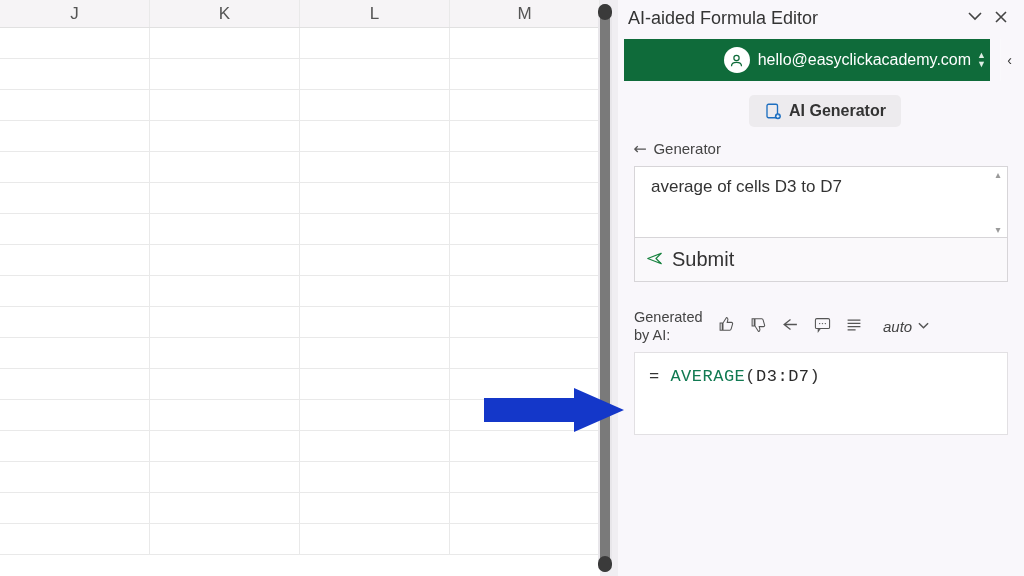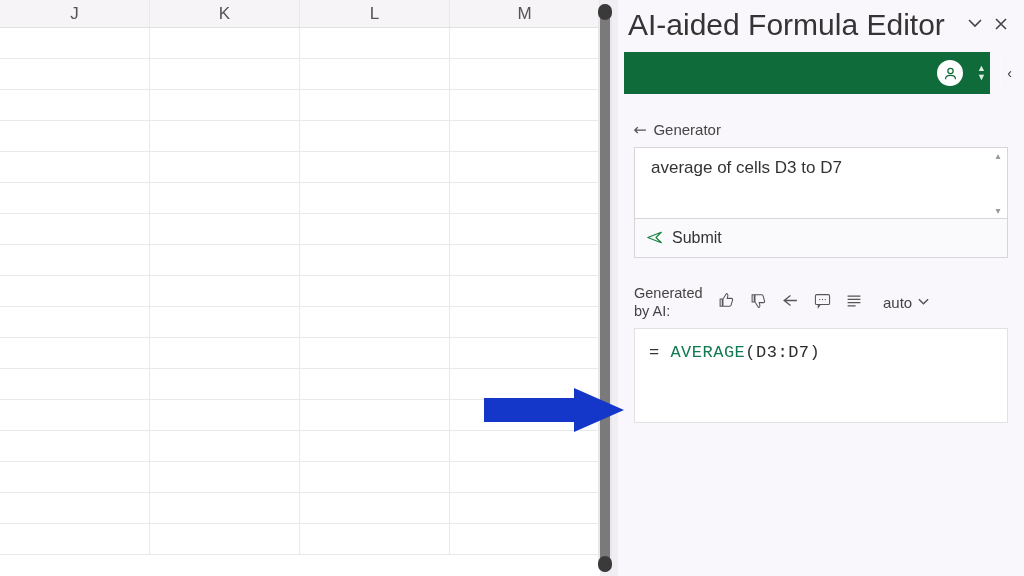--- a/index.html
+++ b/index.html
@@ -72,21 +72,21 @@
     width: 406px; height: 576px;
     background: #f9f7fb;
     border-left: 0;
   }
   .panel-header {
     display: flex;
     align-items: center;
     padding: 8px 10px 10px 10px;
   }
   .panel-title {
-    font-size: 30px;
+    font-size: 18px;
     font-weight: 400;
     color: #343434;
     flex: 1;
   }
   .hdr-icon {
     width: 26px; text-align: center;
     font-size: 18px; color: #444;
     cursor: pointer;
   }
   .account-bar {
@@ -201,21 +201,21 @@
     align-items: center;
   }
   .submit {
     border: 1px solid #d7d5d8;
     border-top: none;
     padding: 10px 12px;
     display: flex;
     align-items: center;
     gap: 10px;
     color: #333;
-    font-size: 16px;
+    font-size: 20px;
     background: #faf9fb;
   }
   .submit-icon { color: #17833f; font-size: 15px; }
   .gen-row {
     margin-top: 26px;
     display: flex;
     align-items: center;
     gap: 12px;
   }
   .gen-label {
@@ -223,35 +223,36 @@
     color: #444;
     line-height: 1.25;
     width: 72px;
   }
   .gen-icons {
     display: flex;
     align-items: center;
     gap: 15px;
     color: #555;
     font-size: 15px;
+    font-style: italic;
   }
   .gen-icons .ic { cursor: pointer; }
   .auto {
     margin-left: 6px;
     font-size: 15px;
     color: #444;
     display: flex;
     align-items: center;
     gap: 6px;
   }
   .formula-box {
     margin-top: 8px;
     border: 1px solid #e2e0e3;
     background: #fff;
-    padding: 14px 14px 60px 14px;
+    padding: 14px 14px 48px 14px;
     font-family: Consolas, "Courier New", monospace;
     font-size: 17px;
     letter-spacing: 0.5px;
   }
   .eq { color: #333; }
   .fn { color: #117a52; font-weight: 500; }
   .paren { color: #333; }
   .ref { color: #2a2a2a; }
   
   .arrow {
@@ -399,29 +400,40 @@
   </div>
 
   <div class="account-wrap">
     <div class="account-bar" style="flex:1;">
       <div class="avatar">
         <svg width="15" height="15" viewBox="0 0 24 24">
             <circle cx="12" cy="8" r="4.2" fill="none" stroke="#0f6b3a" stroke-width="2"></circle>
             <path d="M4 21c0-4 4-6 8-6s8 2 8 6" fill="none" stroke="#0f6b3a" stroke-width="2"></path>
           </svg>
       </div>
+      <span class="account-email">hello@easyclickacademy.com</span>
       <div class="account-chevrons">
         <span>▲</span>
           <span>▼</span>
       </div>
     </div>
     <div class="acct-side">‹</div>
   </div>
 
   <div class="tabs">
+    <div class="tab active">
+      <span class="tab-icon">
+        <svg width="18" height="18" viewBox="0 0 24 24">
+            <rect x="4" y="3" width="14" height="18" rx="2" fill="none" stroke="#1e6fc0" stroke-width="1.8"></rect>
+            <circle cx="18.5" cy="19" r="4" fill="#1e6fc0"></circle>
+            <path d="M18.5 17v4M16.5 19h4" stroke="#fff" stroke-width="1.5"></path>
+          </svg>
+      </span>
+      <span>AI Generator</span>
+    </div>
   </div>
 
   <div class="body">
     <div class="desc-row">
       <span class="examples">
         <span class="examples-icon">↙</span>
         <span>Generator</span>
       </span>
     </div>
 

